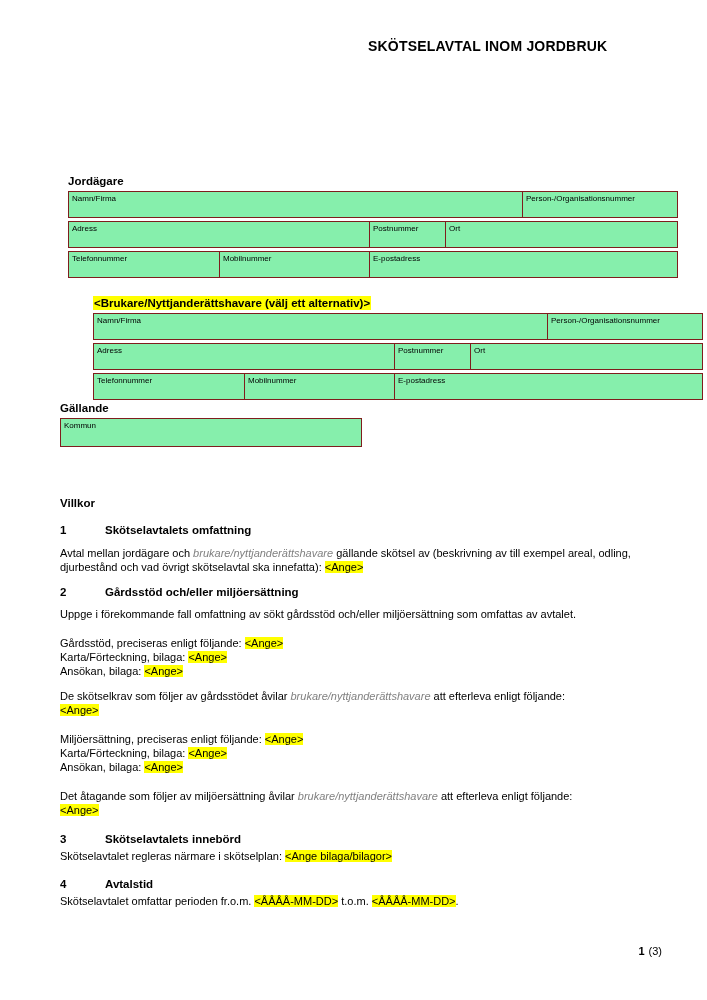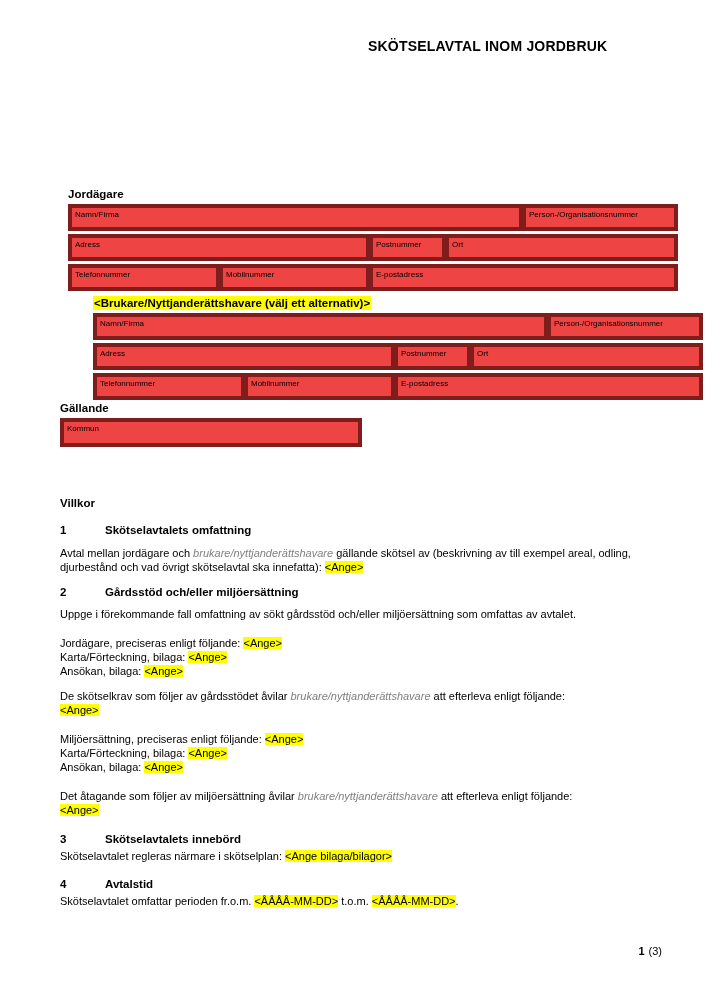--- a/index.html
+++ b/index.html
@@ -15,44 +15,44 @@
   .doc-title {
     position: absolute;
     left: 368px;
     top: 38px;
     font-size: 14px;
     font-weight: bold;
     letter-spacing: 0.2px;
     white-space: nowrap;
   }
   .section { position: absolute; left: 60px; width: 610px; }
-  #sec-jordagare { top: 187px; padding-left: 8px; }
+  #sec-jordagare { top: 174px; padding-left: 8px; }
   #sec-brukare   { top: 296px; margin-left: 33px; }
   #sec-gallande  { top: 401px; }
   #sec-villkor   { top: 496px; }
 
   .sec-heading {
     font-size: 11.5px;
     font-weight: bold;
     line-height: 14px;
     margin: 0 0 3px 0;
   }
   .hl { background: #ffff00; }
   .brukare-heading { display: inline-block; padding: 0 1px; }
 
   .ptable { width: 610px; }
   .prow { display: flex; margin-bottom: 3px; }
   .pcell {
     box-sizing: border-box;
-    border: 4px solid #7f1d1d;
+    border: 1px solid #7f1d1d;
     height: 27px;
     padding: 2px 3px;
     font-size: 8px;
     line-height: 9px;
-    background: #ef4444;
+    background: #86efac;
     overflow: hidden;
   }
   .pcell + .pcell { margin-left: -1px; }
   .gtable .pcell { height: 29px; }
 
   .w455 { width: 455px; } .w156 { width: 156px; }
   .w302 { width: 302px; } .w77  { width: 77px; }  .w233 { width: 233px; }
   .w152 { width: 152px; } .w151 { width: 151px; } .w309 { width: 309px; }
 
   .body-text { font-size: 11px; line-height: 14px; margin: 0; }
@@ -139,21 +139,21 @@
       <span class="num">1</span><span>Skötselavtalets omfattning</span>
     </div>
     <p class="body-text mt8"><span>Avtal mellan jordägare och </span><span class="muted" style="color: rgb(128, 128, 128);">brukare/nyttjanderättshavare</span><span> gällande skötsel av (beskrivning av till exempel areal, odling, djurbestånd och vad övrigt skötselavtal ska innefatta): </span><span class="hl" style="background-color: rgb(255, 255, 0);">&lt;Ange&gt;</span></p>
 
     <div class="num-heading mt11">
       <span class="num">2</span><span>Gårdsstöd och/eller miljöersättning</span>
     </div>
     <p class="body-text mt7">Uppge i förekommande fall omfattning av sökt gårdsstöd och/eller miljöersättning som omfattas av avtalet.</p>
 
     <div class="mt15">
-      <p class="body-text"><span>Jordägare, preciseras enligt följande: </span><span class="hl" style="background-color: rgb(255, 255, 0);">&lt;Ange&gt;</span></p>
+      <p class="body-text"><span>Gårdsstöd, preciseras enligt följande: </span><span class="hl" style="background-color: rgb(255, 255, 0);">&lt;Ange&gt;</span></p>
       <p class="body-text"><span>Karta/Förteckning, bilaga: </span><span class="hl" style="background-color: rgb(255, 255, 0);">&lt;Ange&gt;</span></p>
       <p class="body-text"><span>Ansökan, bilaga: </span><span class="hl" style="background-color: rgb(255, 255, 0);">&lt;Ange&gt;</span></p>
     </div>
 
     <div class="mt11">
       <p class="body-text"><span>De skötselkrav som följer av gårdsstödet åvilar </span><span class="muted" style="color: rgb(128, 128, 128);">brukare/nyttjanderättshavare</span><span> att efterleva enligt följande:</span></p>
       <p class="body-text"><span class="hl" style="background-color: rgb(255, 255, 0);">&lt;Ange&gt;</span></p>
     </div>
 
     <div class="mt15">

